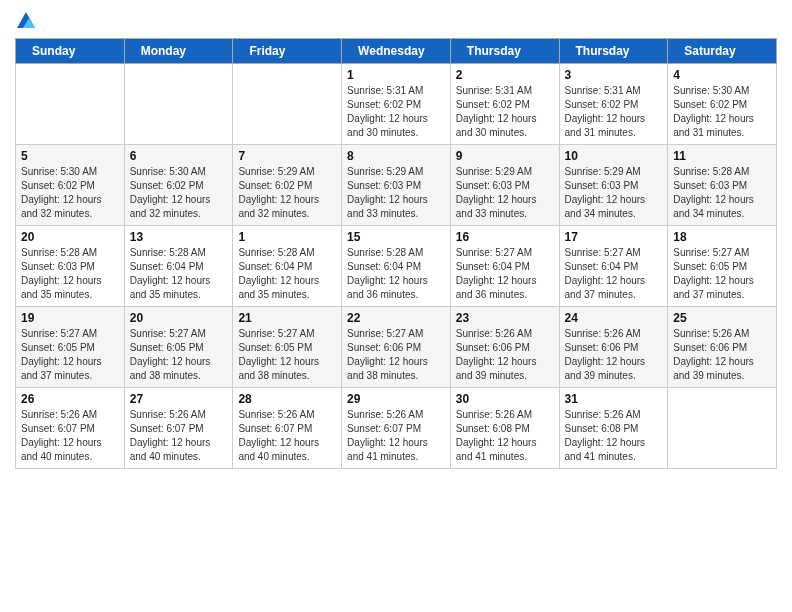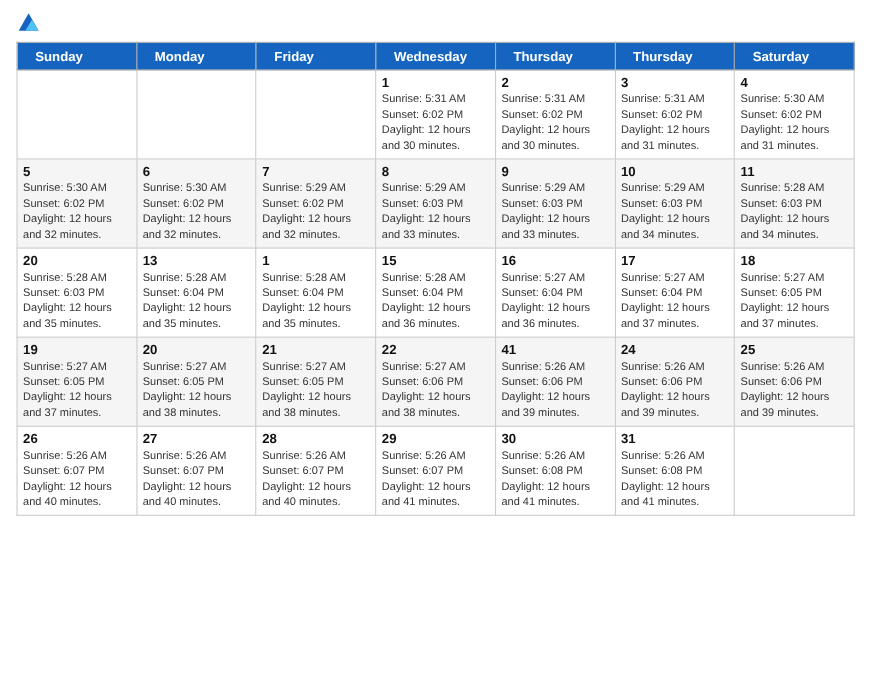--- a/index.html
+++ b/index.html
@@ -288,21 +288,21 @@
 and 38 minutes.</div>
         </td>
         <td>
           <div class="day-number">22</div>
           <div class="day-info" style="white-space: pre-line;">Sunrise: 5:27 AM
 Sunset: 6:06 PM
 Daylight: 12 hours
 and 38 minutes.</div>
         </td>
         <td>
-          <div class="day-number">41</div>
+          <div class="day-number">23</div>
           <div class="day-info" style="white-space: pre-line;">Sunrise: 5:26 AM
 Sunset: 6:06 PM
 Daylight: 12 hours
 and 39 minutes.</div>
         </td>
         <td>
           <div class="day-number">24</div>
           <div class="day-info" style="white-space: pre-line;">Sunrise: 5:26 AM
 Sunset: 6:06 PM
 Daylight: 12 hours

